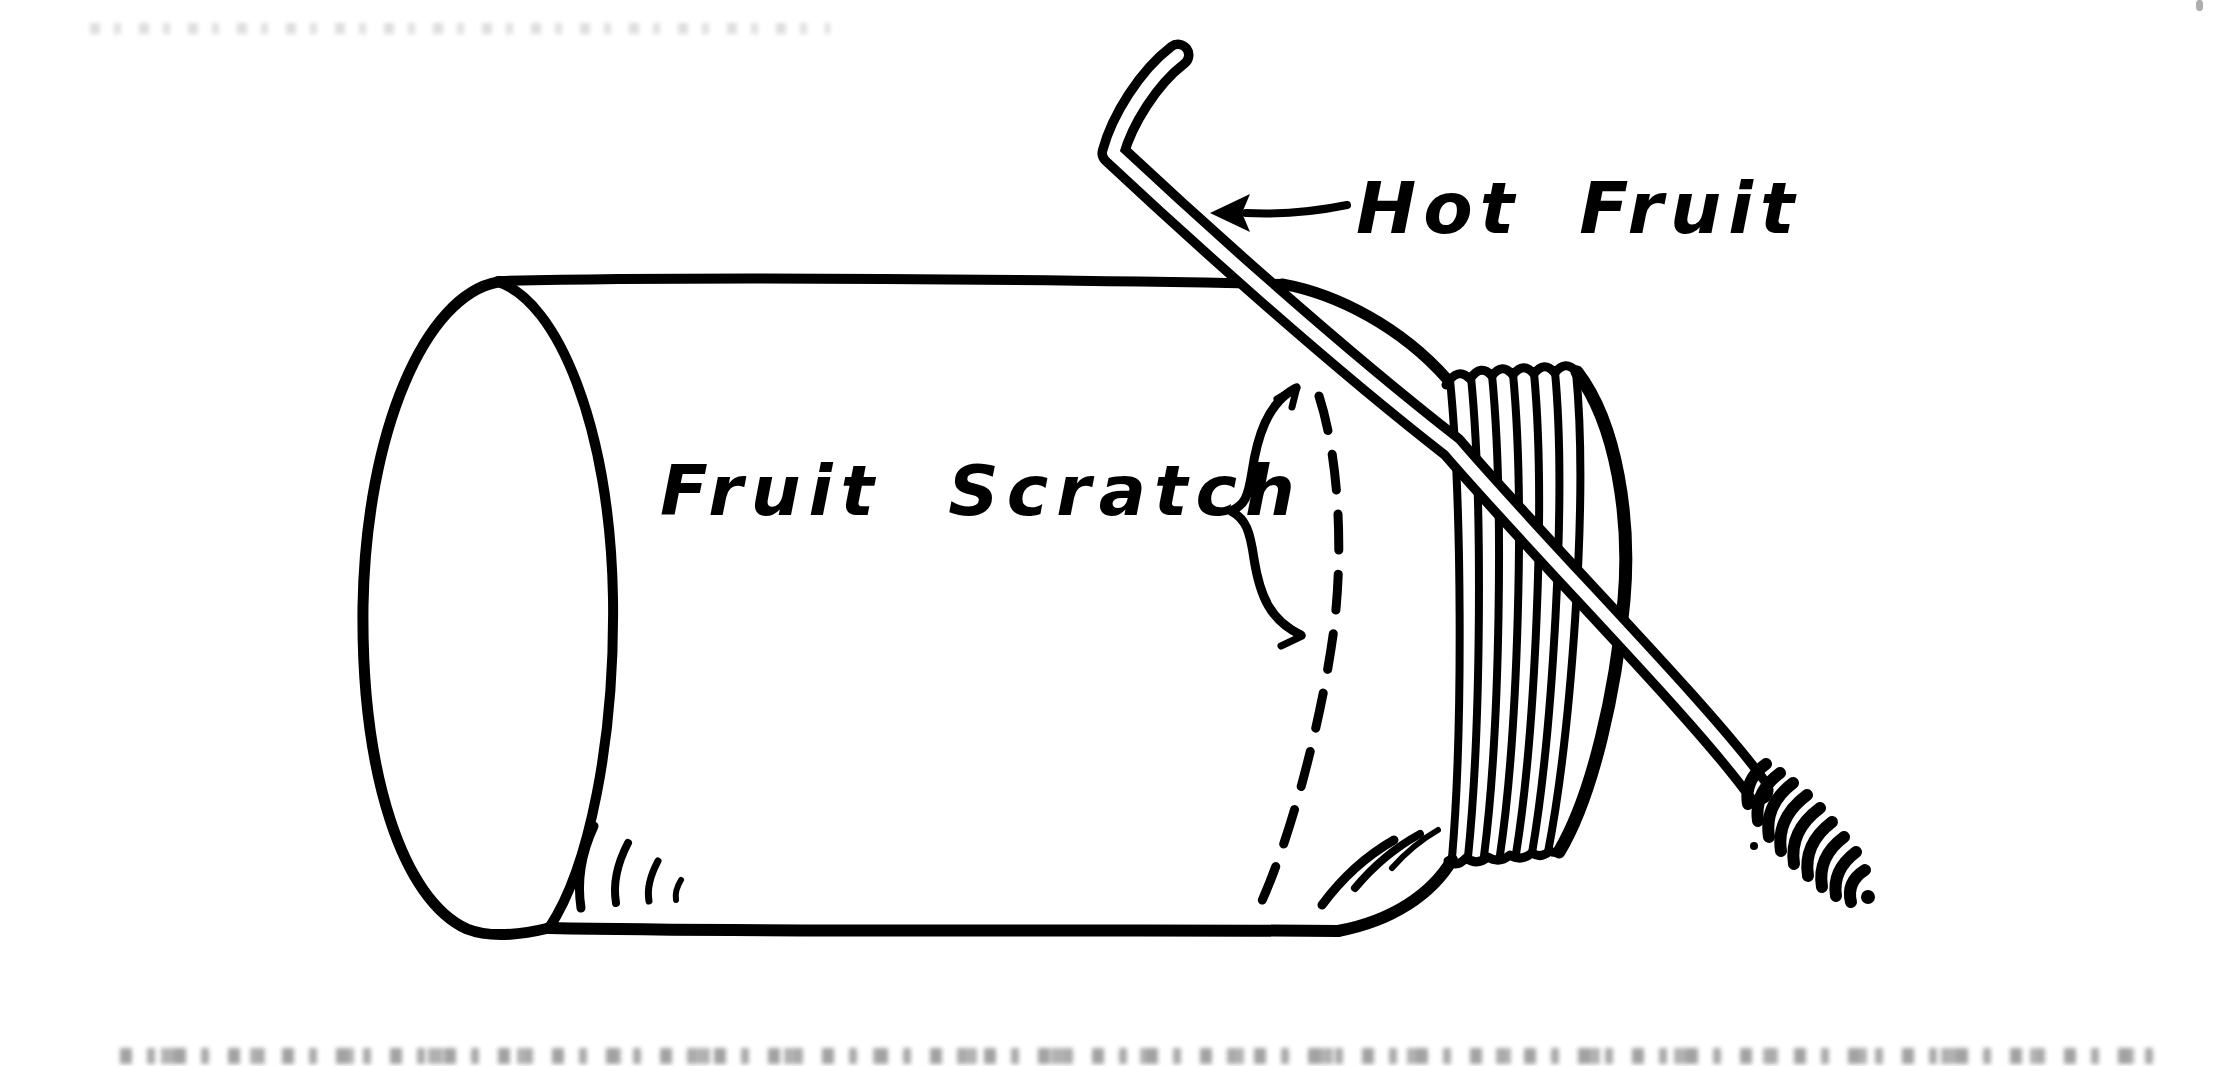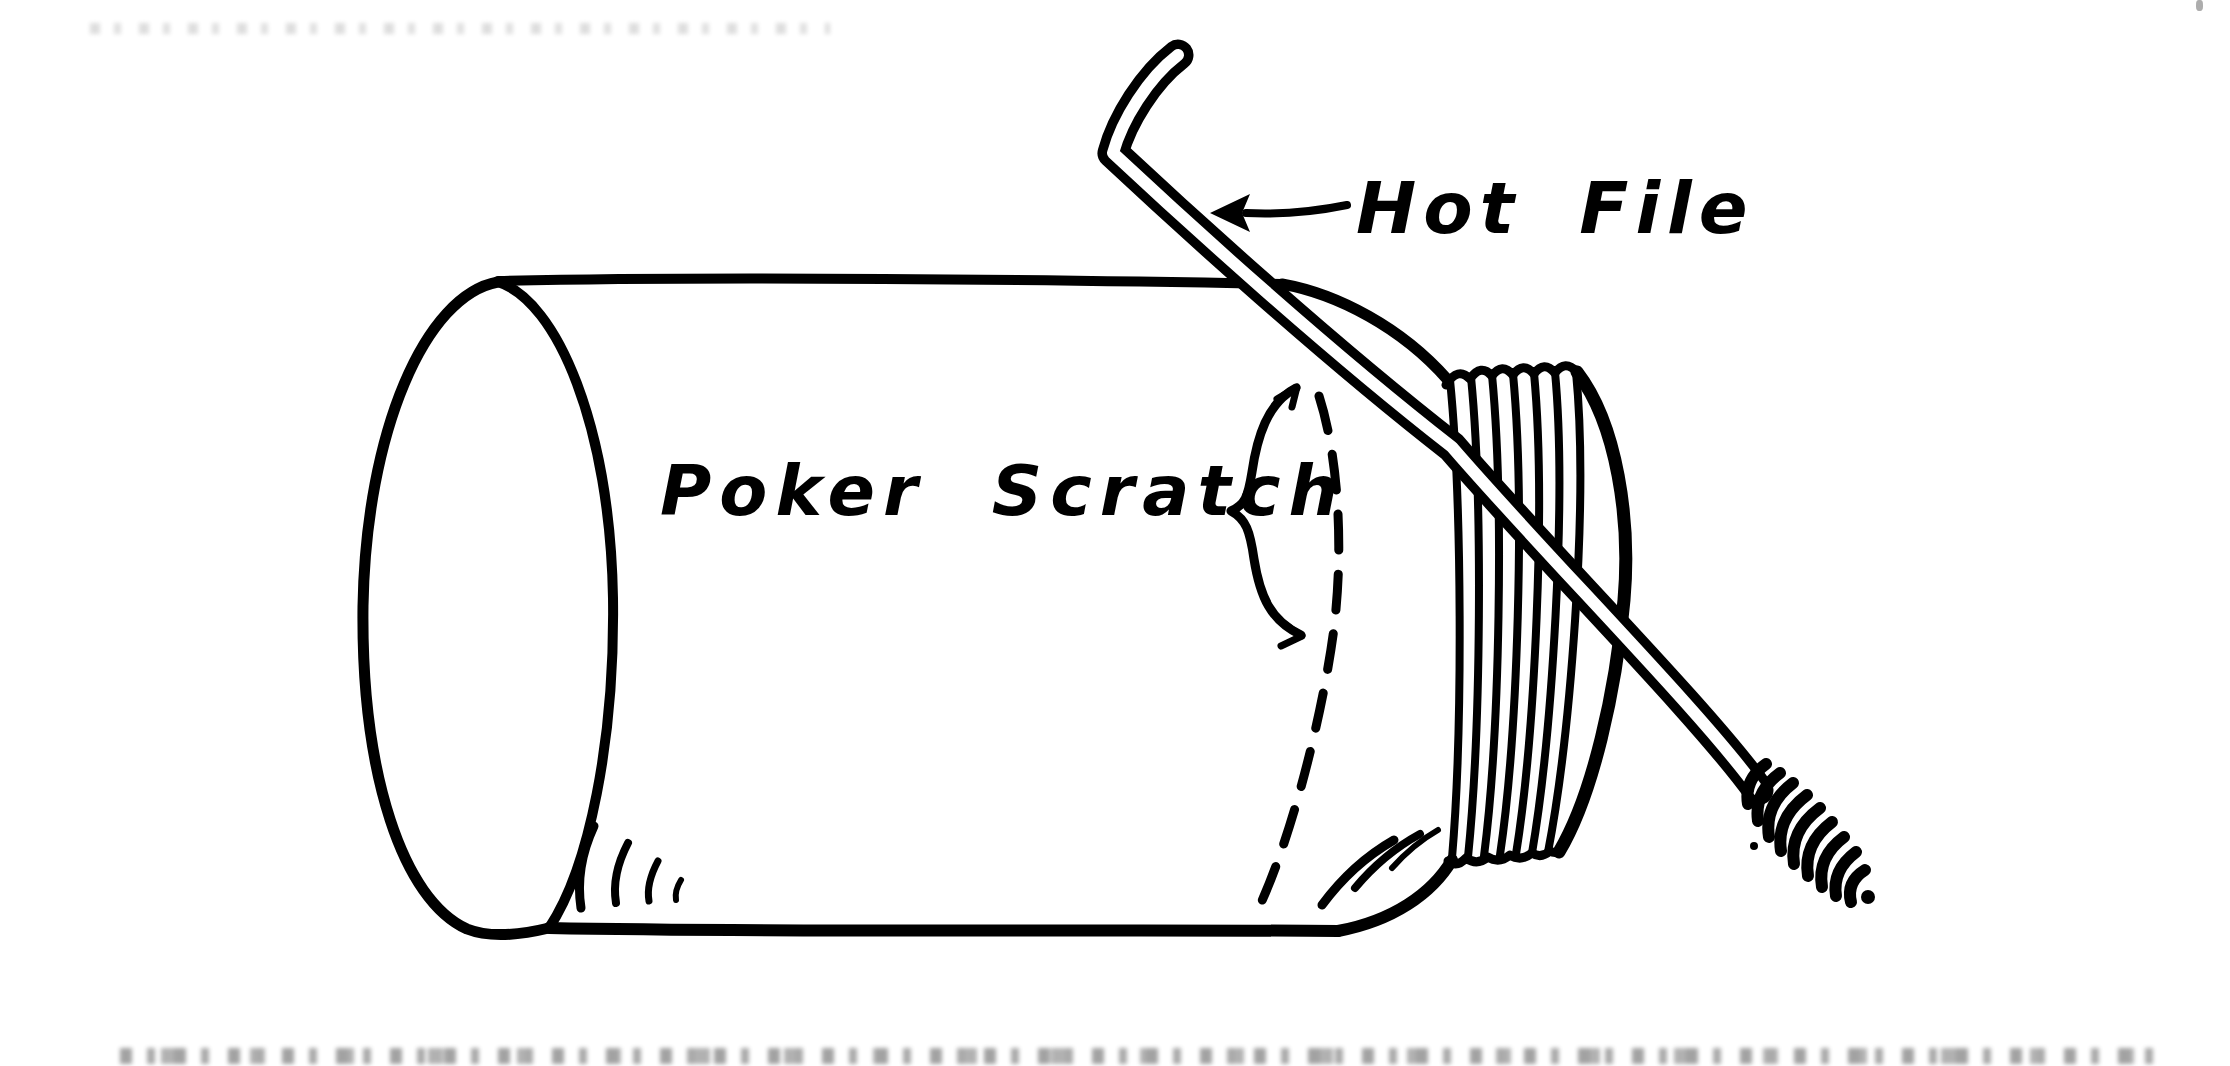--- a/index.html
+++ b/index.html
@@ -134,21 +134,21 @@
       <circle cx="1868" cy="897" r="7" fill="currentColor" stroke="none"></circle>
       <circle cx="1754" cy="846" r="4" fill="currentColor" stroke="none"></circle>
     </g>
 
     <g>
       <path stroke-width="8" d="M 1347,205 C 1318,211 1288,215 1246,213"></path>
       <polygon fill="currentColor" stroke="none" points="1210,213 1250,194 1242,213 1250,232"></polygon>
     </g>
   </svg>
 
-  <div class="label label-file-scratch">Poker Scratch</div>
+  <div class="label label-file-scratch">Fruit Scratch</div>
 
-  <div class="label label-hot-poker">Hot File</div>
+  <div class="label label-hot-poker">Hot Fruit</div>
 
 
   <div class="noise noise-top"></div>
   <div class="noise noise-bottom"></div>
   <div class="speck"></div>
 </div>
 
 </body></html>

